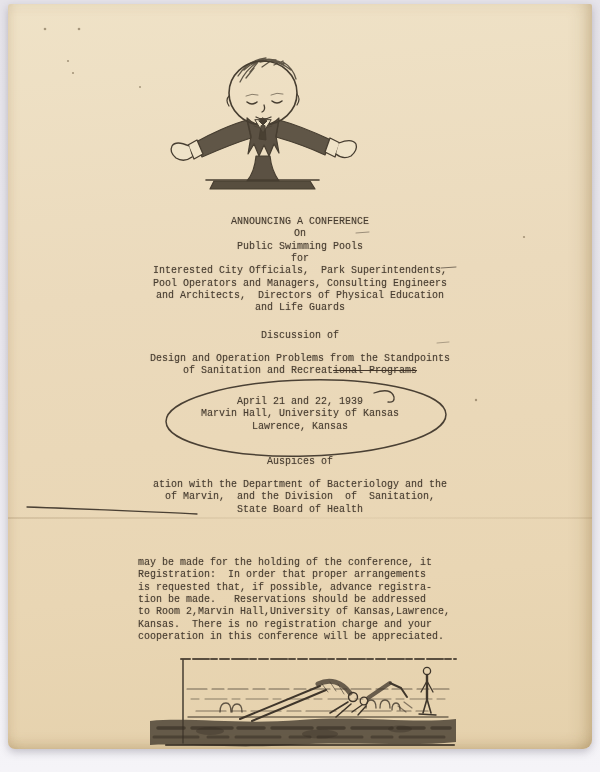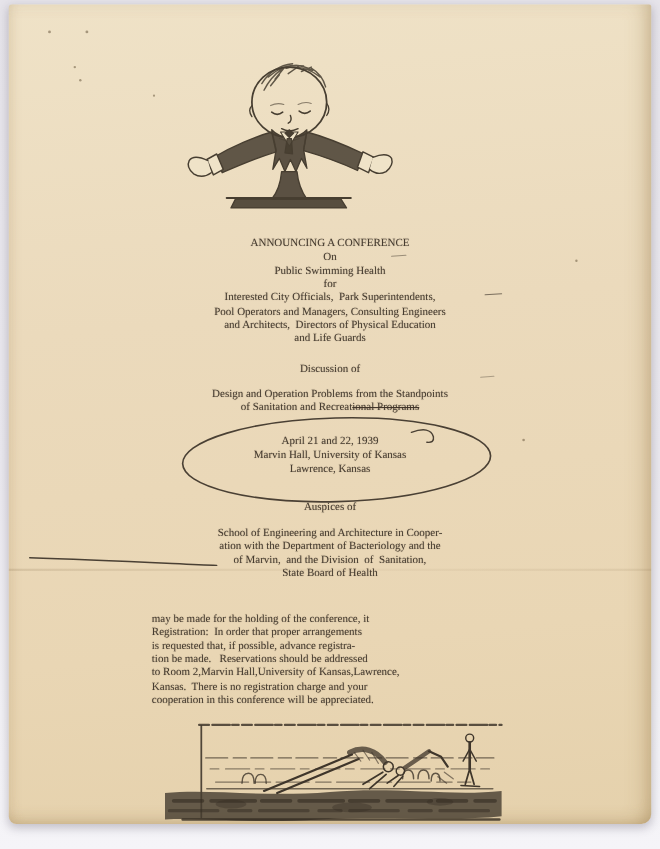--- a/index.html
+++ b/index.html
@@ -1,19 +1,19 @@
 <!DOCTYPE html>
 <html><head>
 <meta charset="utf-8">
 <title>Conference Announcement</title>
 <style>
   html,body{margin:0;padding:0;background:#e9e7ed;}
   .scene{position:relative;width:600px;height:772px;overflow:hidden;
     background:linear-gradient(180deg,#e6e4ea 0%,#eae8ee 55%,#f2f1f5 84%,#f5f4f8 100%);
-    font-family:Liberation Serif, serif;}
+    font-family:Liberation Mono, monospace;}
   .paper{position:absolute;left:8px;top:4px;width:584px;height:745px;
     background:linear-gradient(175deg,#efe2c7 0%,#ebdabc 38%,#e9d6b4 76%,#e5d1ac 100%);
     border-radius:3px 2px 9px 7px;
     box-shadow:0 3px 9px rgba(60,55,75,.28),
       inset -12px 0 20px -10px rgba(140,110,60,.45),
       inset 0 -9px 16px -9px rgba(140,110,60,.32),
       inset 7px 0 14px -9px rgba(140,110,60,.22),
       inset 0 6px 12px -8px rgba(255,250,235,.5);}
   .crease{position:absolute;left:8px;top:517px;width:584px;height:2px;
     background:linear-gradient(90deg,rgba(110,85,50,.16),rgba(110,85,50,.04) 55%,rgba(110,85,50,.10));}
@@ -62,21 +62,21 @@
 
       <path d="M256,156 C255,167 252,175 247,181 L279,181 C274,174 271,166 270,156 Z" fill="#473e31" fill-opacity=".88" stroke-width="1.2"></path>
       <path d="M206,180 L319,180" stroke-width="1.6"></path>
       <path d="M214,181 L310,181 L315,189 L210,189 Z" fill="#473e31" fill-opacity=".9" stroke-width="1.2"></path>
     </g>
   </svg>
 
   <div class="tblock" style="top:216px">
     <div class="tline">ANNOUNCING A CONFERENCE</div>
     <div class="tline">On</div>
-    <div class="tline">Public Swimming Health</div>
+    <div class="tline">Public Swimming Pools</div>
     <div class="tline">for</div>
     <div class="tline">Interested City Officials,  Park Superintendents,</div>
     <div class="tline">Pool Operators and Managers, Consulting Engineers</div>
     <div class="tline">and Architects,  Directors of Physical Education</div>
     <div class="tline">and Life Guards</div>
   </div>
 
   <div class="tblock" style="top:330px">
     <div class="tline">Discussion of</div>
   </div>
@@ -90,21 +90,20 @@
     <div class="tline">April 21 and 22, 1939</div>
     <div class="tline">Marvin Hall, University of Kansas</div>
     <div class="tline">Lawrence, Kansas</div>
   </div>
 
   <div class="tblock" style="top:456px">
     <div class="tline">Auspices of</div>
   </div>
 
   <div class="tblock" style="top:479px">
-    <div class="tline">School of Engineering and Architecture in Cooper-</div>
     <div class="tline">ation with the Department of Bacteriology and the</div>
     <div class="tline">of Marvin,  and the Division  of  Sanitation,</div>
     <div class="tline">State Board of Health</div>
   </div>
 
   <div class="reg">
     <div class="tline">may be made for the holding of the conference, it</div>
     <div class="tline">Registration:  In order that proper arrangements</div>
     <div class="tline">is requested that, if possible, advance registra-</div>
     <div class="tline">tion be made.   Reservations should be addressed</div>

